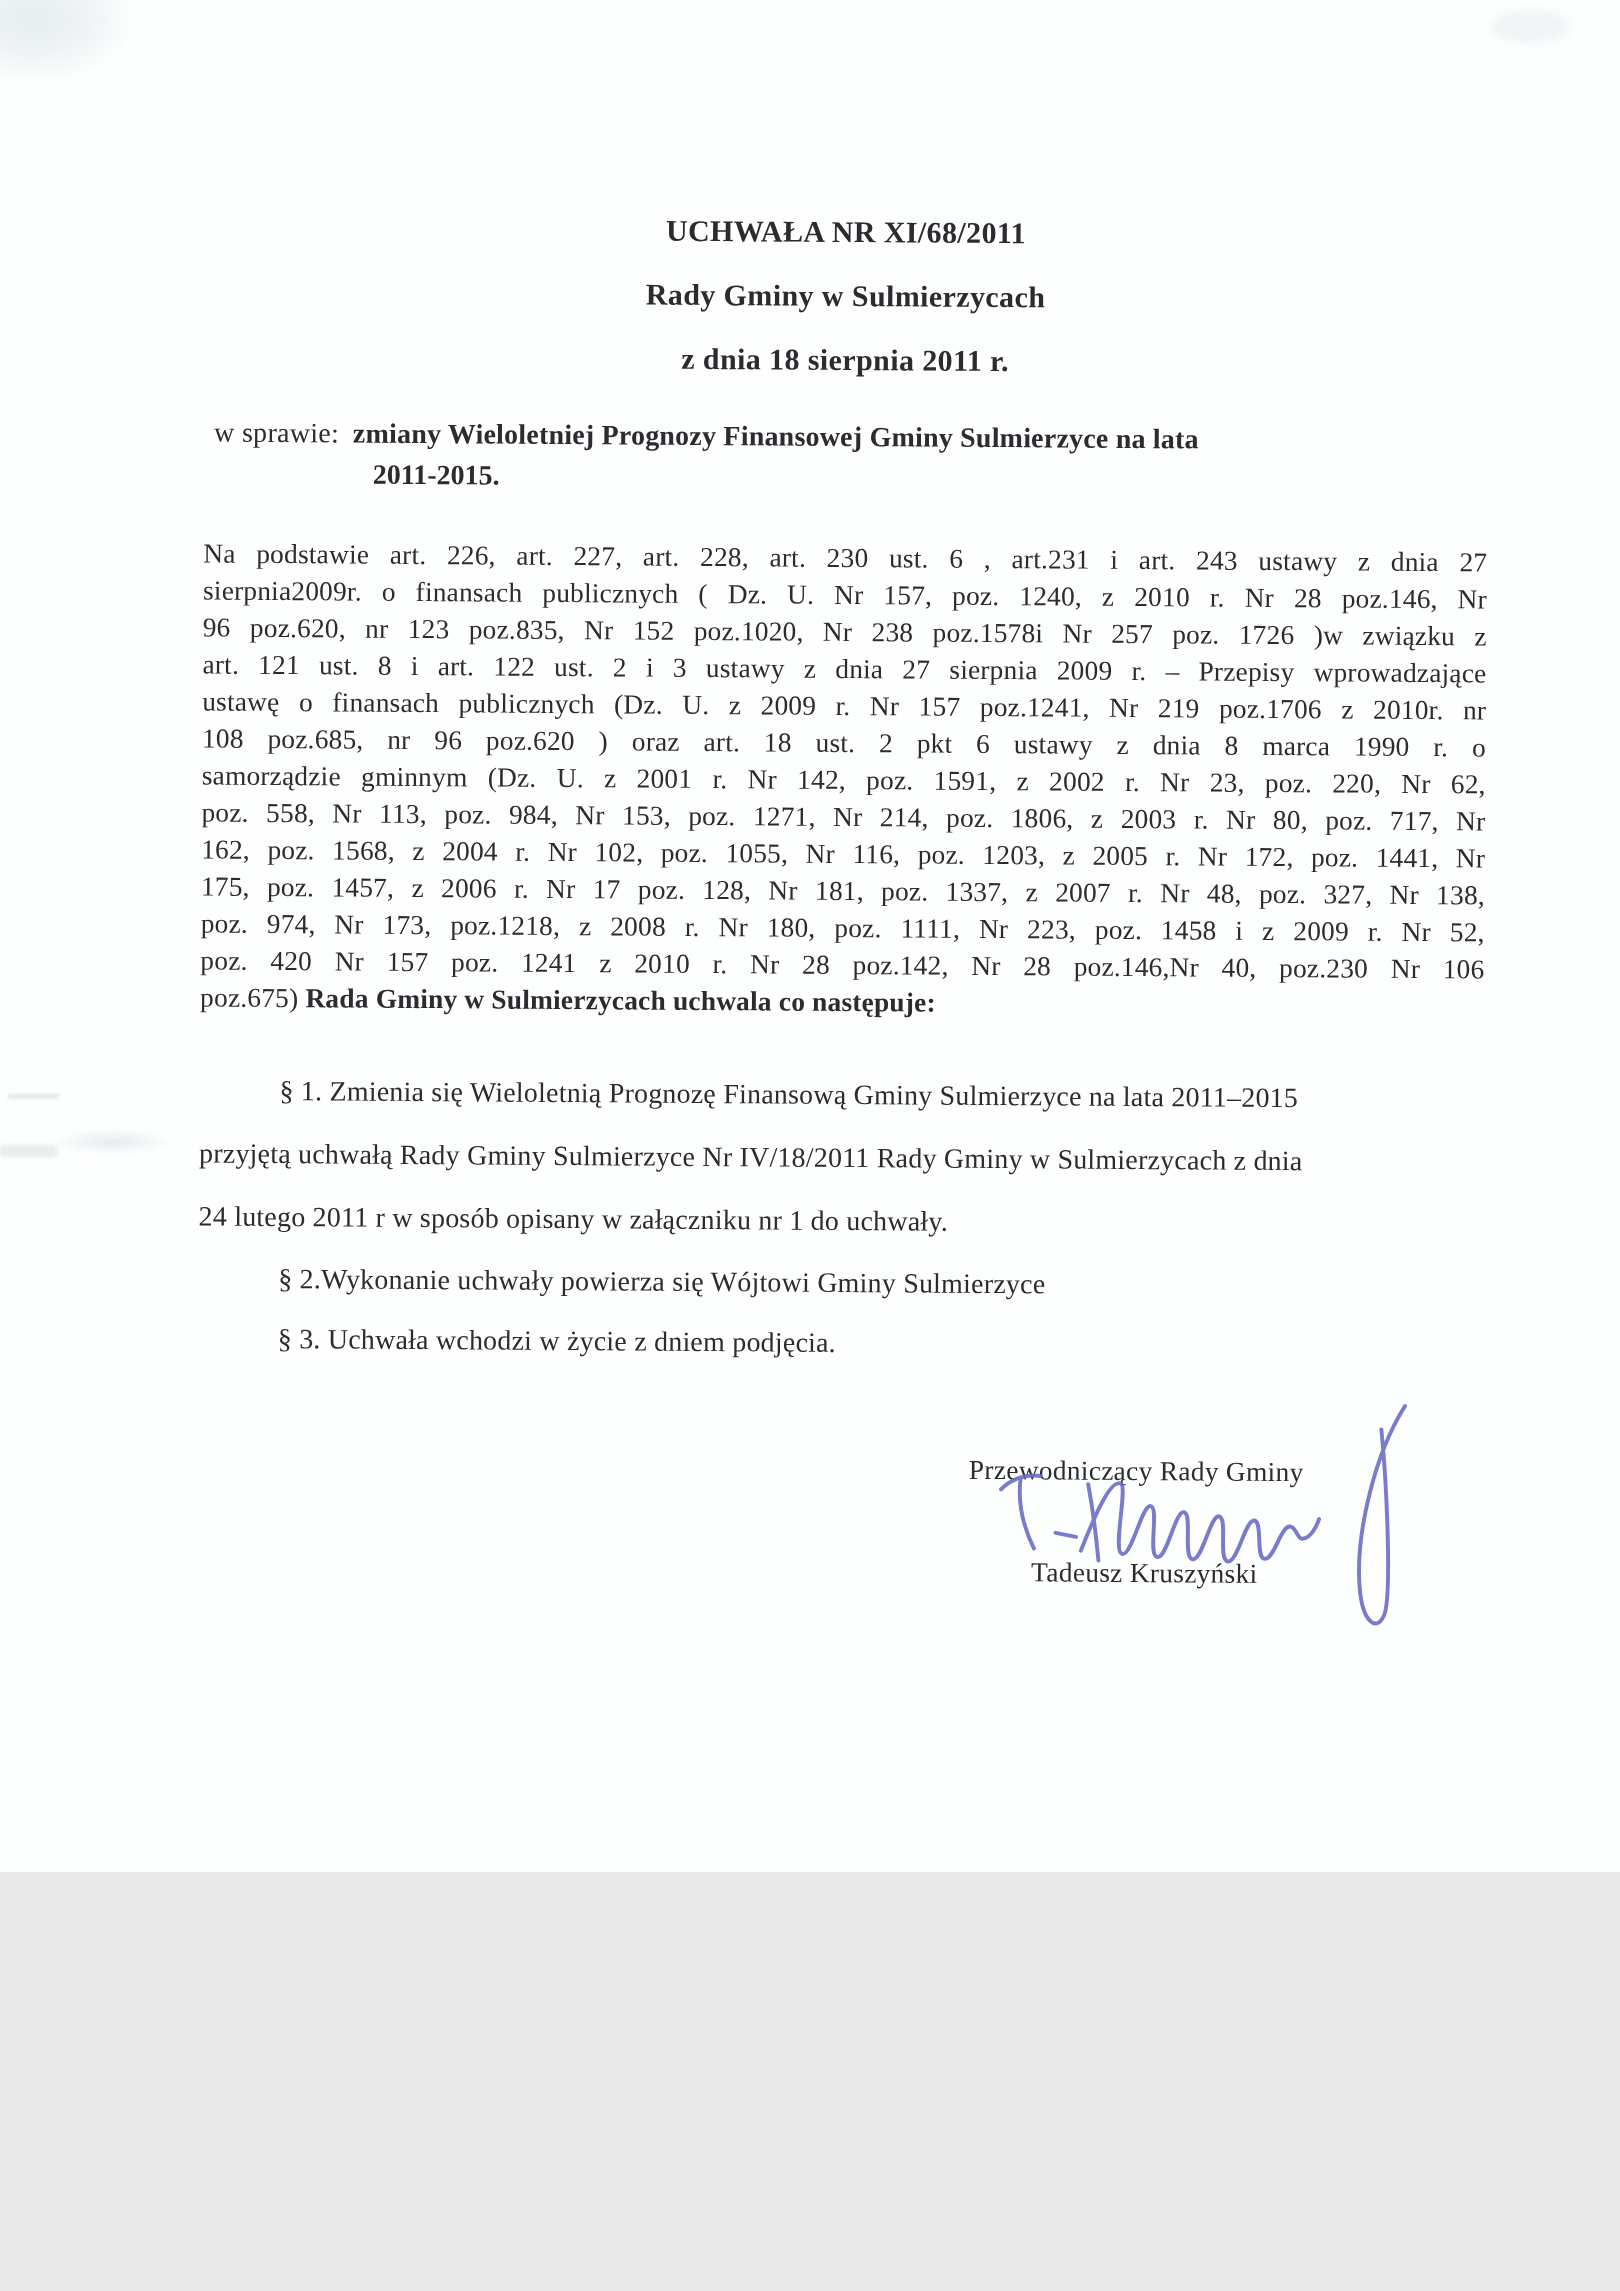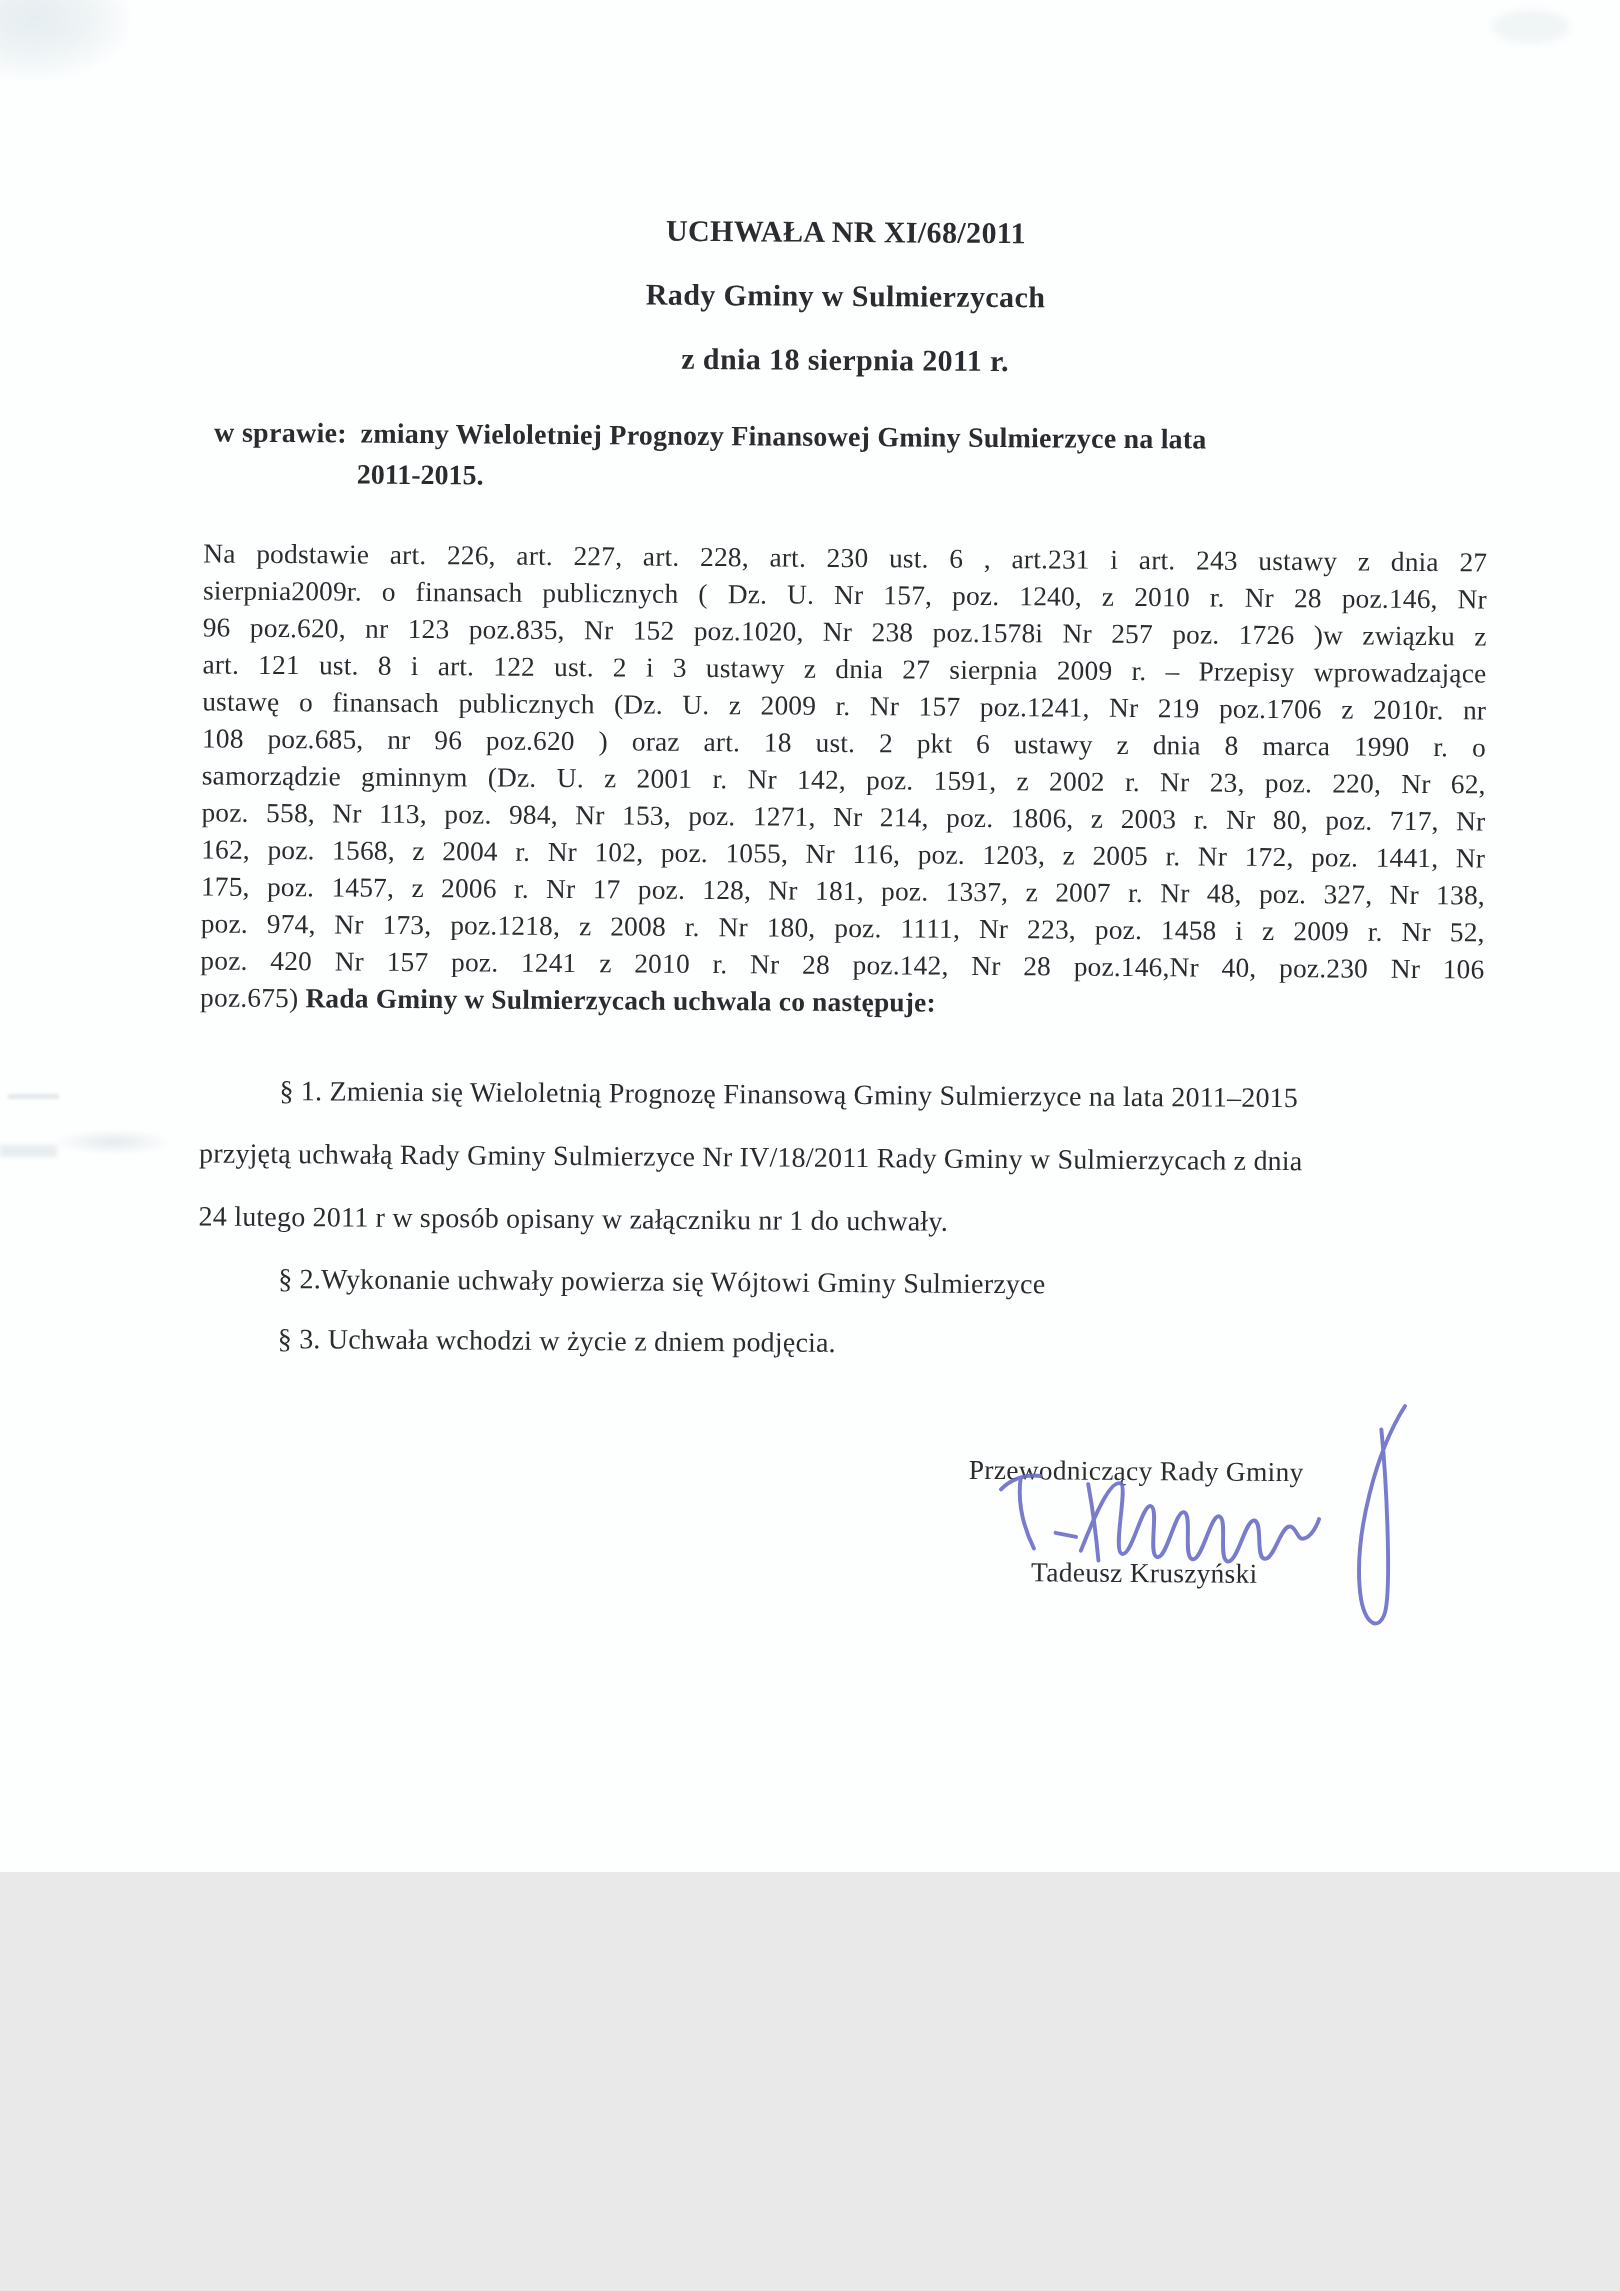--- a/index.html
+++ b/index.html
@@ -16,23 +16,23 @@
     transform:rotate(0.4deg);
     transform-origin:843px 882px;
   }
   .abs{position:absolute;}
   .title-line{
     left:201px;width:1281px;text-align:center;
     font-weight:bold;font-size:30px;line-height:1;
     letter-spacing:0.4px;
   }
   .subject-line1{left:211px;width:1294px;font-size:28px;line-height:1;}
-  .subject-label{font-weight:bold;letter-spacing:0.3px;}
+  .subject-label{font-weight:normal;letter-spacing:0.3px;}
   .subject-bold{font-weight:bold;letter-spacing:0.2px;margin-left:13.7px;}
-  .subject-line2{left:354px;font-size:28px;font-weight:bold;line-height:1;}
+  .subject-line2{left:370px;font-size:28px;font-weight:bold;line-height:1;}
   .legal{
     left:201px;width:1284px;top:540px;
     font-size:27.4px;line-height:37px;
     letter-spacing:0.2px;
   }
   .jline{text-align:justify;text-align-last:justify;}
   .lastline{text-align:left;}
   .lastline .bold{font-weight:bold;}
   .sec{font-size:28px;line-height:1;letter-spacing:0.2px;}
   .sig-role{font-size:27.4px;letter-spacing:0.3px;}

